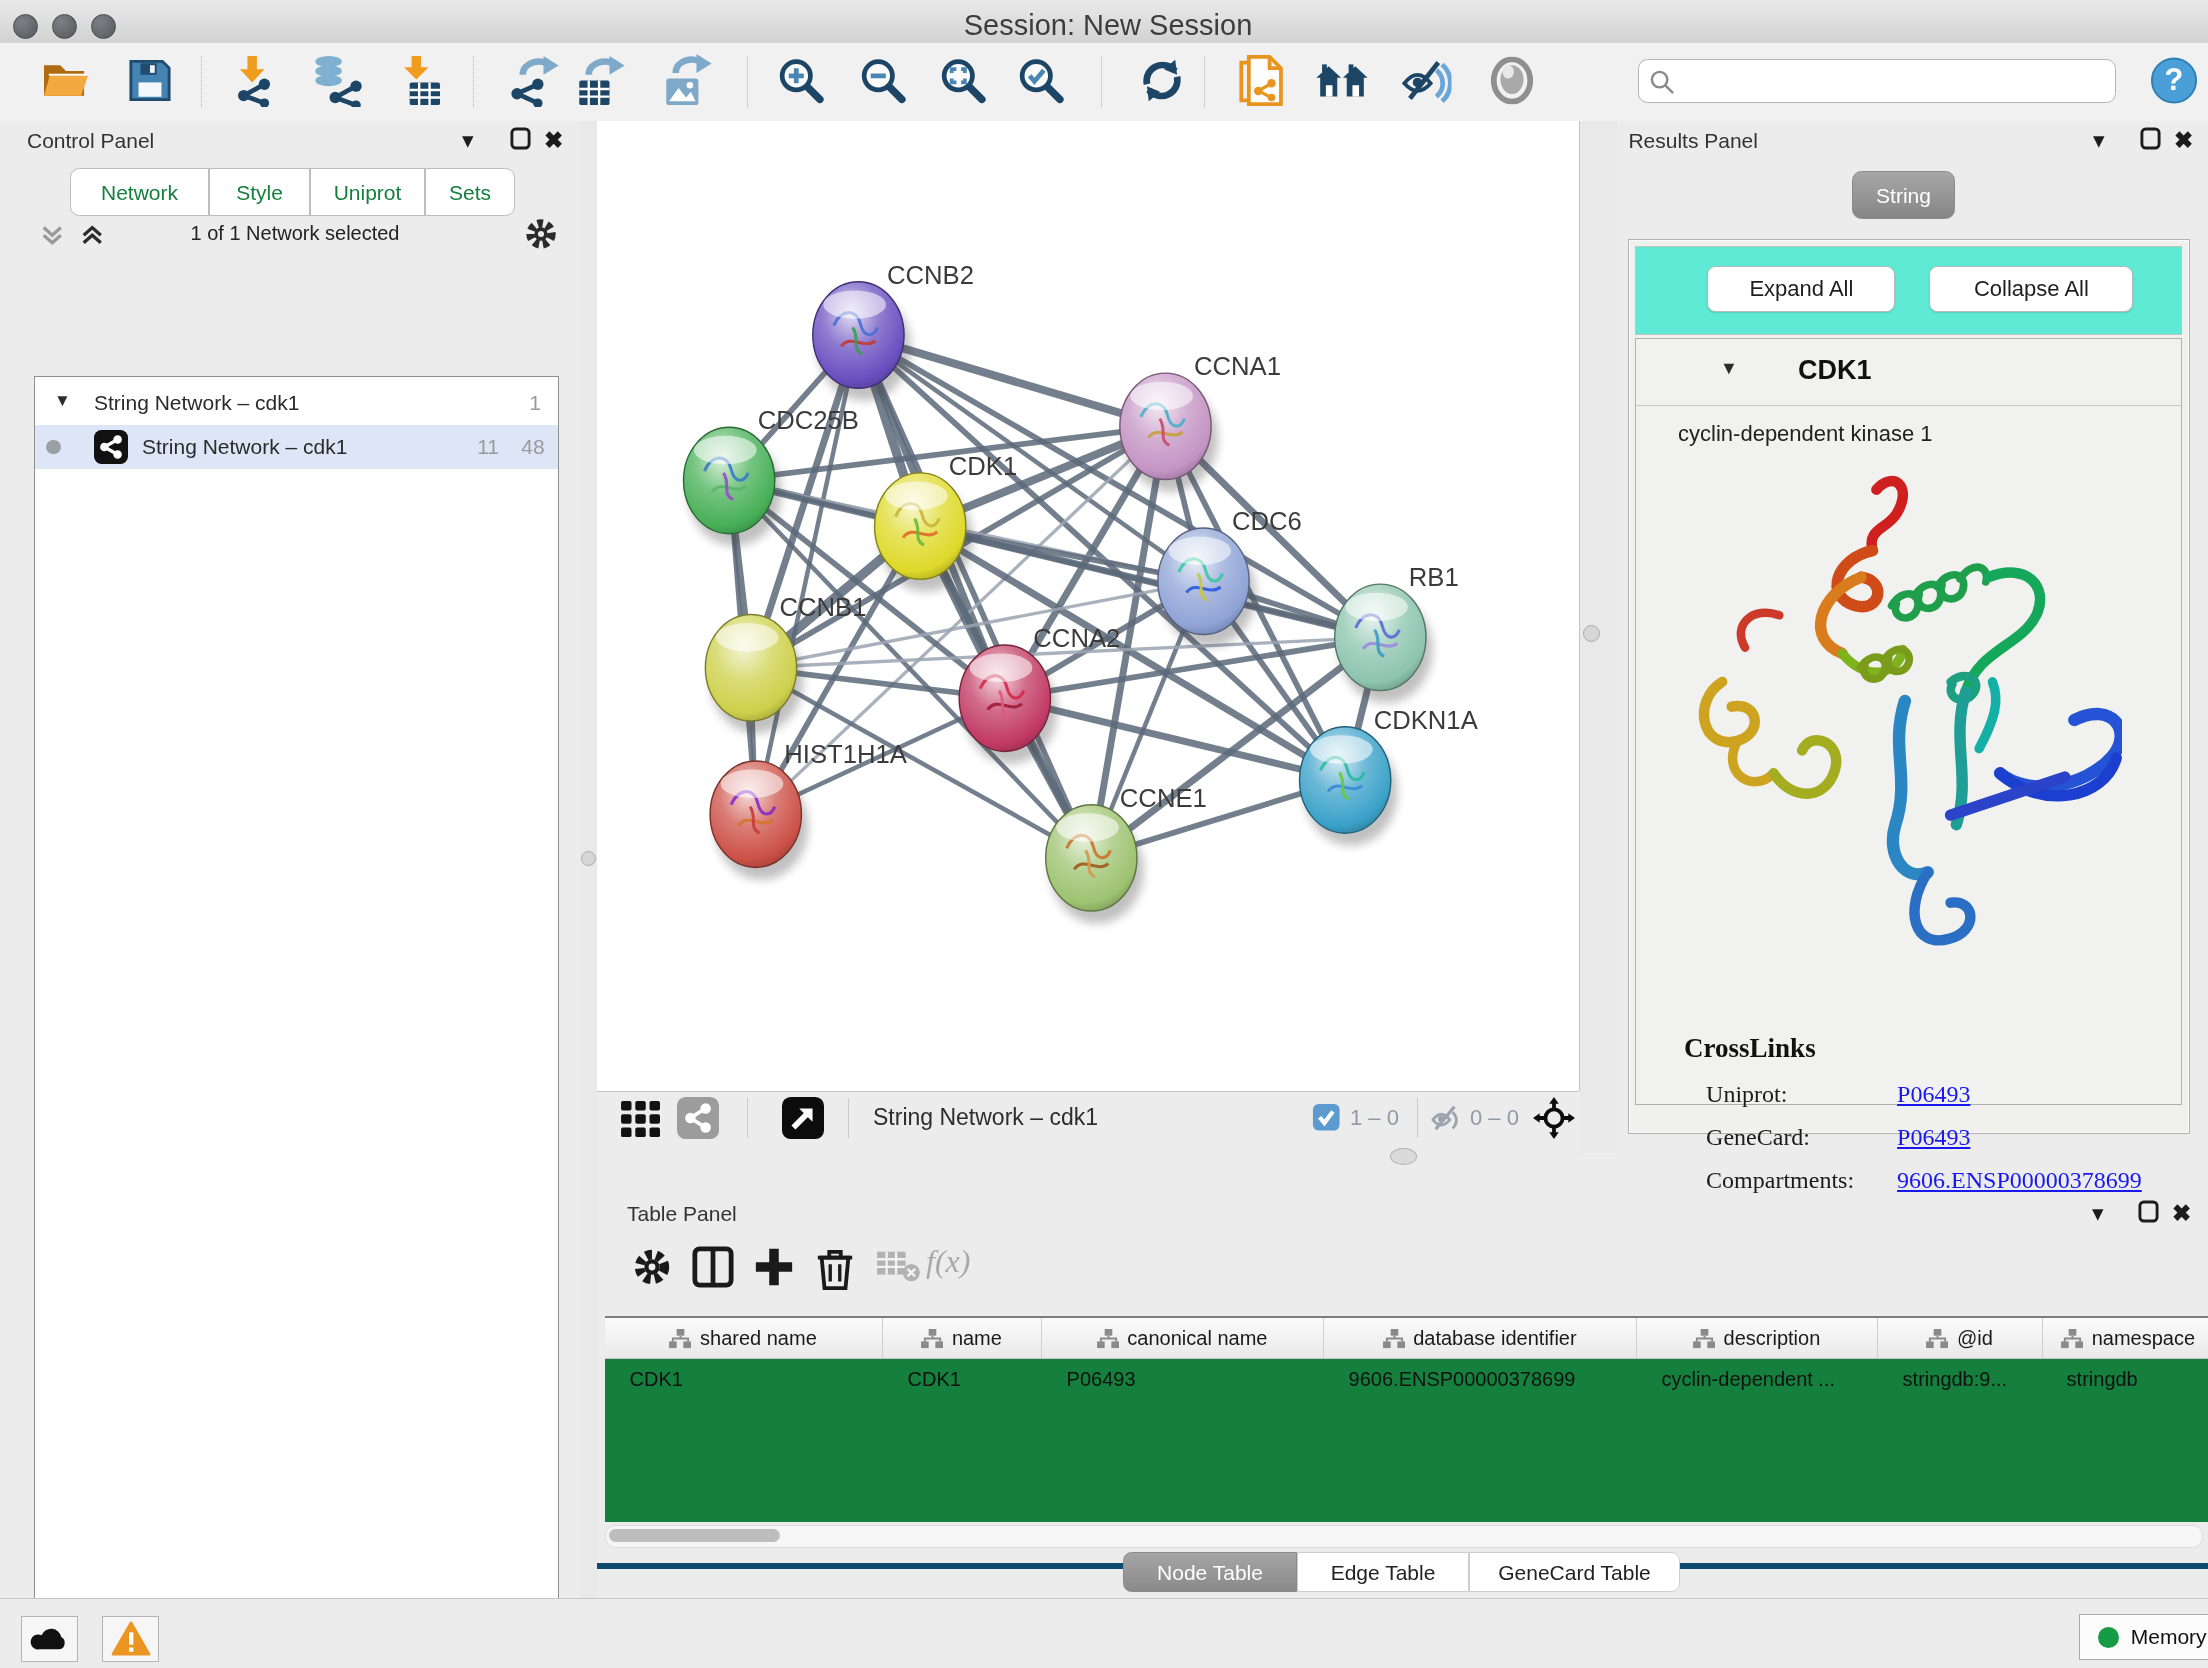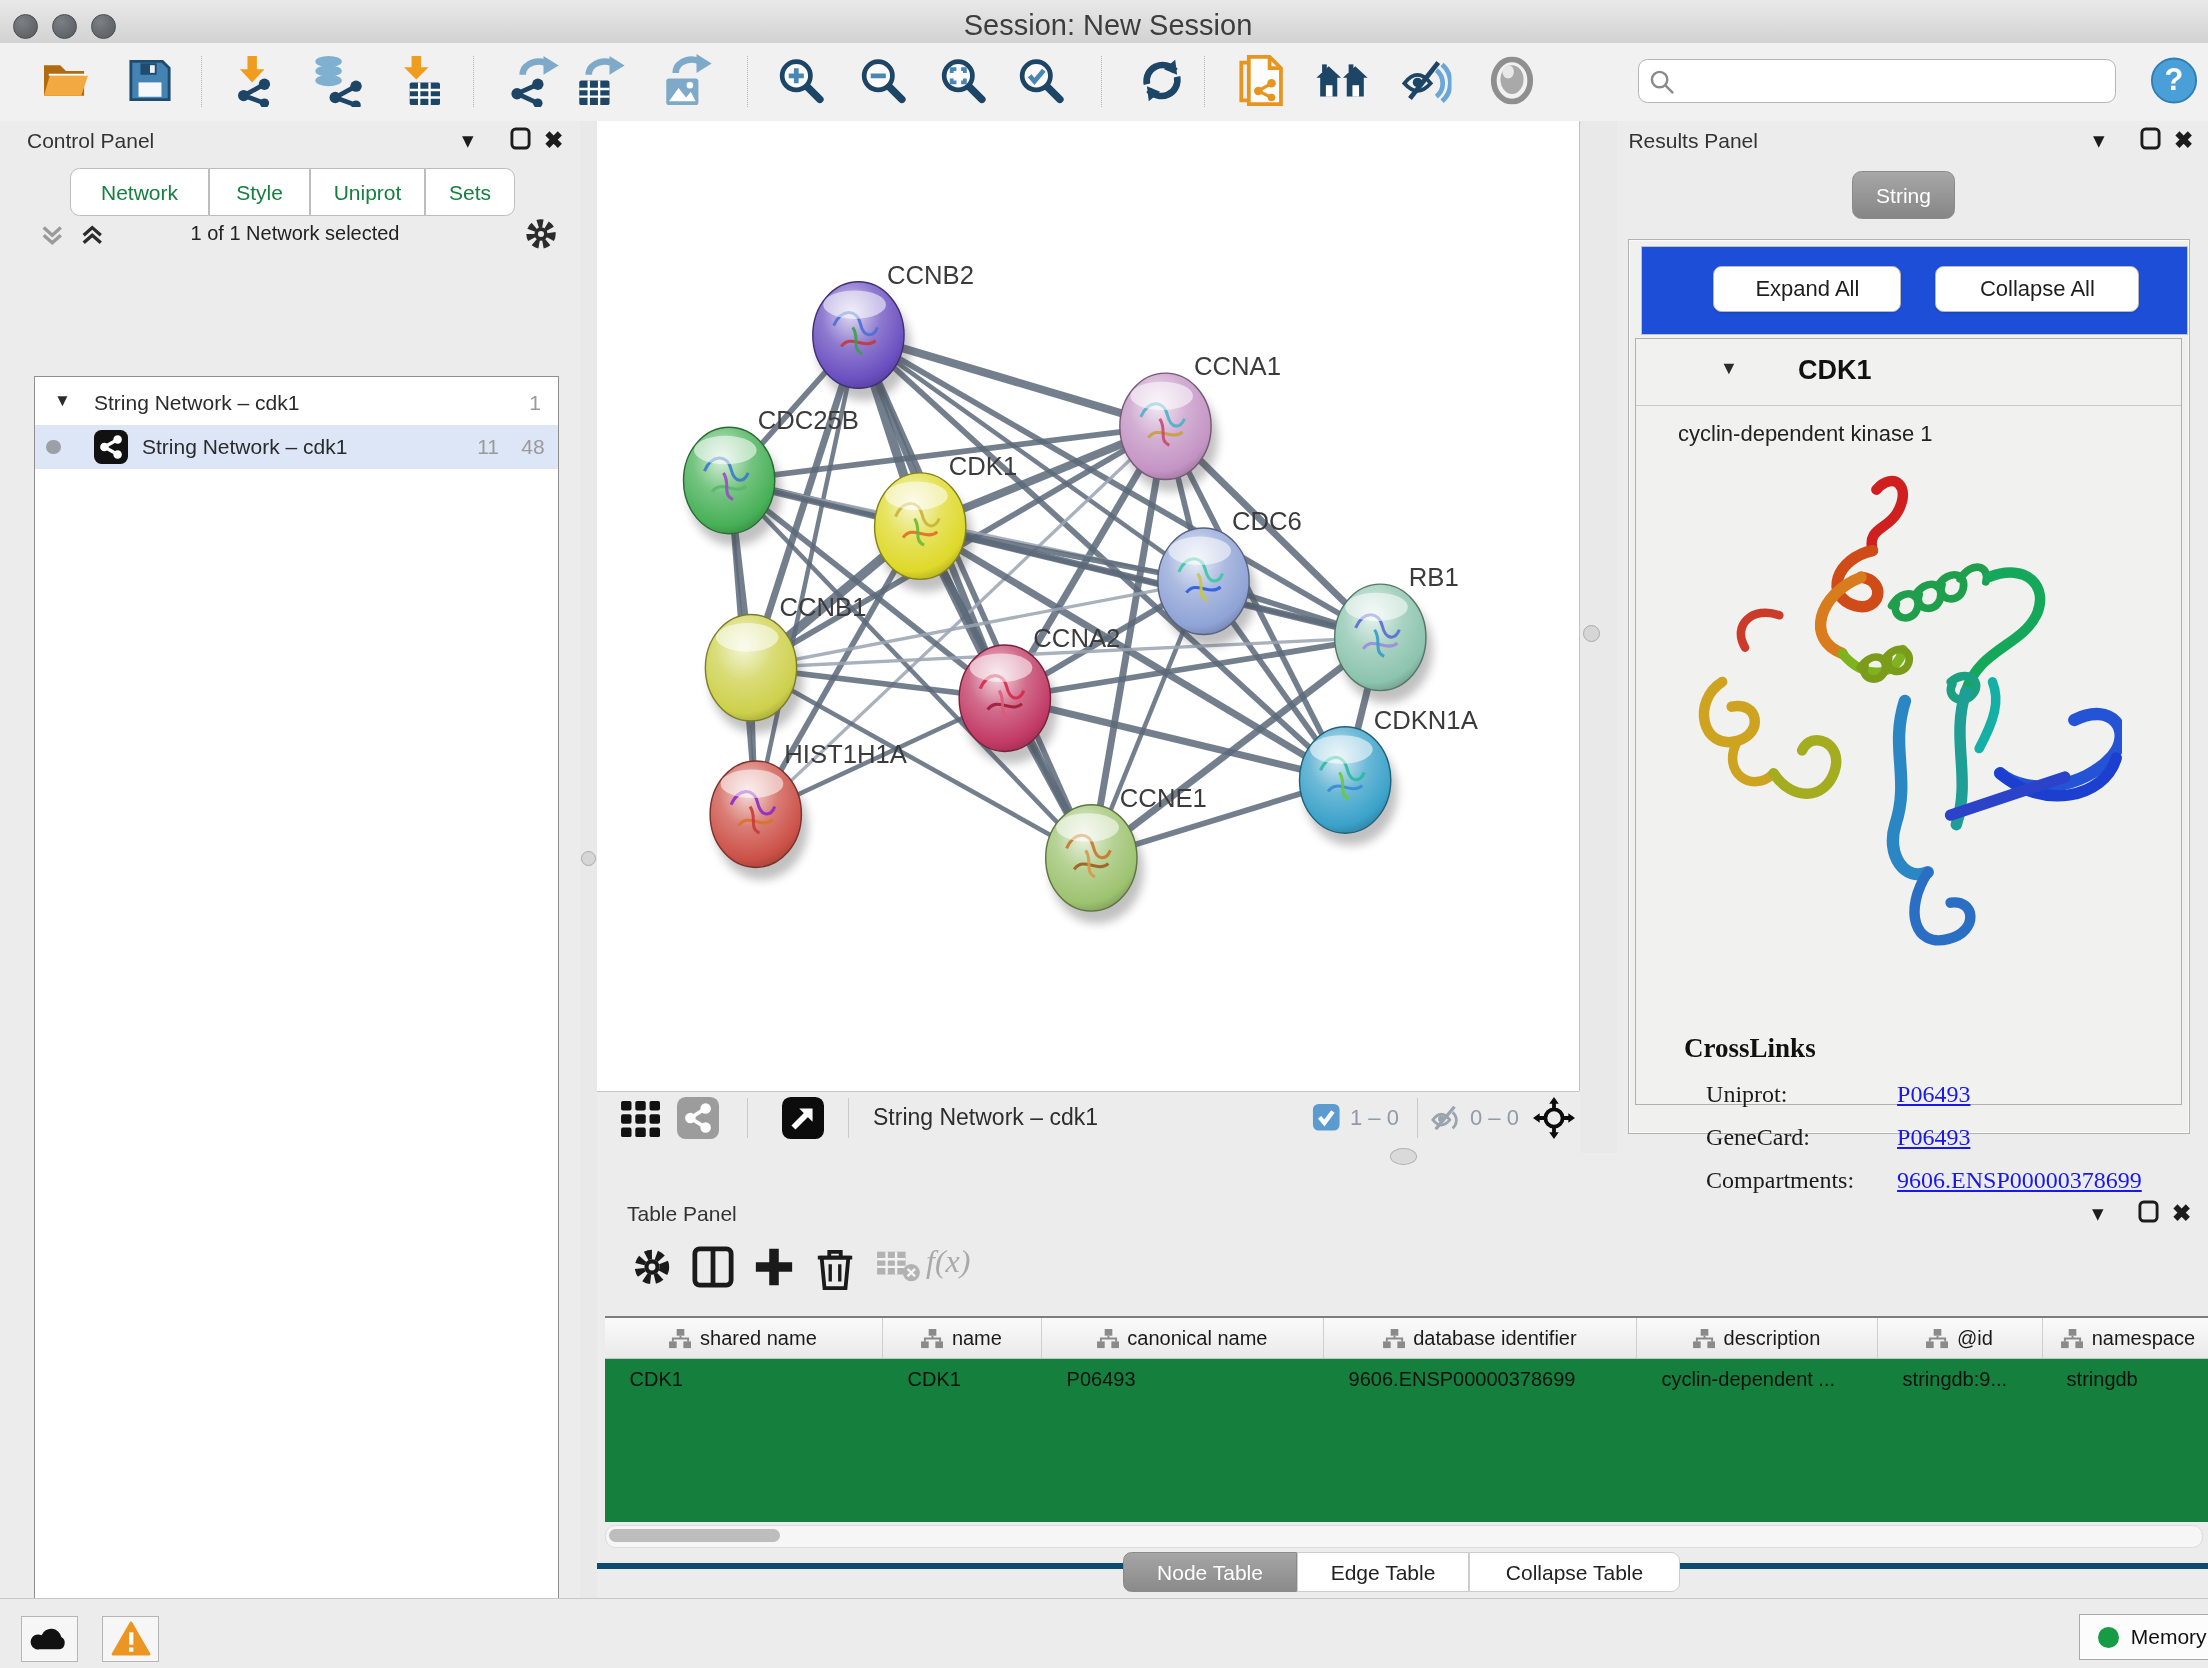--- a/index.html
+++ b/index.html
@@ -41,21 +41,21 @@
   .ncount{position:absolute;top:13.3px;font-size:22px;color:#909aa8;}
 
   
   .vsplit{background:#e9e9e9;}
   .handle{position:absolute;border-radius:50%;background:#d6d6d6;border:1px solid #ababab;}
   .ovalhandle{position:absolute;width:25px;height:15px;border-radius:50%;background:#dadada;border:1px solid #b2b2b2;}
 
   
   .results-panel{left:1617px;top:121px;width:592px;height:1032px;background:#ececec;}
   .res-outer{position:absolute;left:11.4px;top:118px;width:560px;height:893px;background:#f0f0ee;border:1.9px solid #b2b2b2;box-shadow:inset 0 0 0 1px #fafafa;}
-  .res-btnbox{position:absolute;left:12px;top:5.7px;width:545px;height:87px;border:1.9px solid #c2c2c2;background:#1d4ed8;}
+  .res-btnbox{position:absolute;left:6px;top:5.7px;width:545px;height:87px;border:1.9px solid #c2c2c2;background:#5eead4;}
   .rbtn{position:absolute;top:19px;height:44px;background:#fff;border:1px solid #b9b9b9;border-radius:8.6px;font-size:22px;text-align:center;line-height:44px;color:#1e1e1e;box-shadow:0 1px 1.9px rgba(0,0,0,.12);}
   .cdkbox{position:absolute;left:5.7px;top:98px;width:545px;height:765px;border:1.9px solid #b0b0b0;background:#f1f1ef;}
   .cdkhead{position:absolute;left:0;top:0;width:100%;height:66px;border-bottom:1.9px solid #c8c8c8;}
   .gene{position:absolute;left:162px;top:16px;font-size:27px;font-weight:bold;color:#111;}
   .desc{position:absolute;left:42px;top:82px;font-size:22px;color:#222;}
   .serif{font-family:"Liberation Serif",serif;}
   .xl-title{position:absolute;left:48px;top:694px;font-size:27px;font-weight:bold;color:#111;}
   .xlrow{position:absolute;left:0;width:100%;height:44px;font-size:24px;}
   .xlrow .lbl{position:absolute;left:70px;color:#1a1a1a;}
   .xlrow a{position:absolute;left:261px;color:#1717ee;text-decoration:underline;}
@@ -781,21 +781,21 @@
           <div class="td" style="left: 1437px; width: 174px;">stringdb</div>
         </div>
     </div>
     <div class="hscroll">
       <div class="hthumb"></div>
     </div>
   </div>
 
   <div class="btab active" style="left:1123px;width:174px;border-radius:8.6px 0 0 8.6px">Node Table</div>
   <div class="btab" style="left:1297px;width:172px">Edge Table</div>
-  <div class="btab" style="left:1469px;width:211px;border-radius:0 8.6px 8.6px 0">Collapse Table</div>
+  <div class="btab" style="left:1469px;width:211px;border-radius:0 8.6px 8.6px 0">GeneCard Table</div>
 
   <div class="abs statusbar">
     <div class="sbox" style="left:21px">
       <svg width="42" height="32" viewBox="0 0 44 34" style="margin-top:5.7px">
           <path d="M11 28 a8 8 0 1 1 2 -15 a11 11 0 0 1 21 2 a7 7 0 0 1 -2 13 z" fill="#111"></path>
         </svg>
     </div>
     <div class="sbox" style="left:102px">
       <svg width="40" height="36" viewBox="0 0 42 38" style="margin-top:3.8px">
           <path d="M21 2 L40 35 L2 35 Z" fill="#eb9622" stroke="#eb9622" stroke-width="3" stroke-linejoin="round"></path>

